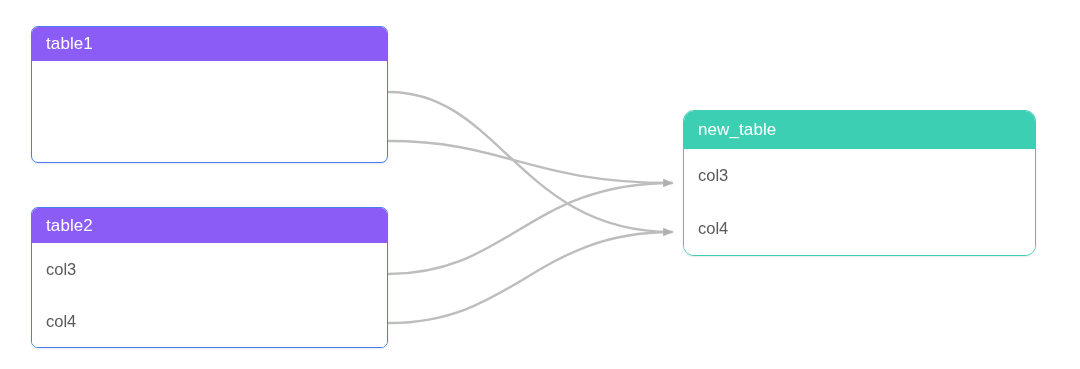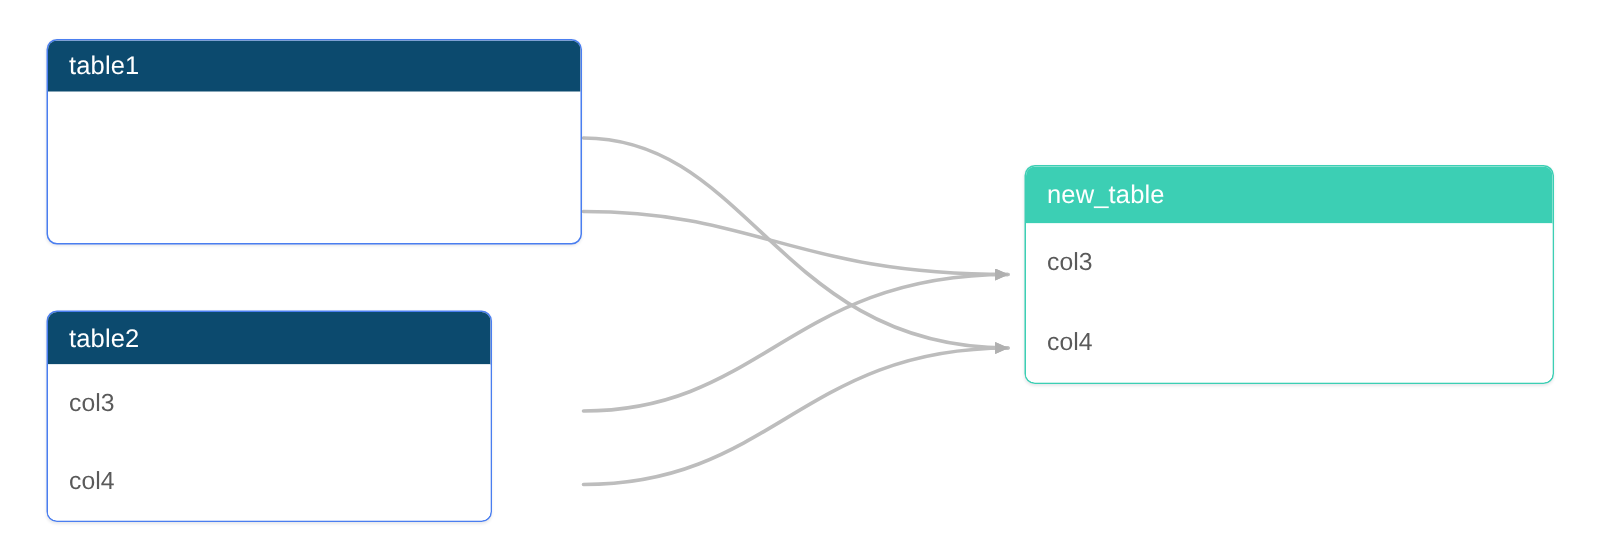--- a/index.html
+++ b/index.html
@@ -54,21 +54,21 @@
     box-sizing: border-box;
     width: 100%;
     display: flex;
     align-items: center;
     color: #ffffff;
     font-size: 17px;
     letter-spacing: 0.1px;
     padding-left: 14px;
   }
   .table-node.src .node-header {
-    background: #0c4a6e;
+    background: #8b5cf6;
   }
   .table-node.dst .node-header {
     background: #3ccfb4;
   }
 
   .node-body {
     width: 100%;
     box-sizing: border-box;
     background: #ffffff;
   }
@@ -85,26 +85,26 @@
   .node-row.highlighted {
     background: #eaf0fb;
   }
 
   
   #node-table1 { left: 31px; top: 26px; width: 357px; height: 137px; }
   #node-table1 .node-header { height: 34px; }
   #node-table1 .node-row    { height: 50px; }
 
   
-  #node-table2 { left: 31px; top: 207px; width: 297px; height: 141px; }
+  #node-table2 { left: 31px; top: 207px; width: 357px; height: 141px; }
   #node-table2 .node-header { height: 35px; }
   #node-table2 .node-row    { height: 52px; }
 
   
-  #node-newtable { left: 683px; top: 110px; width: 353px; height: 146px; }
+  #node-newtable { left: 683px; top: 110px; width: 353px; height: 146px; border-radius: 11px; }
   #node-newtable .node-header { height: 38px; }
   #node-newtable .node-row    { height: 53px; }
 </style>
 </head>
 <body>
 
 <div id="canvas">
 
   <svg id="edges" viewBox="0 0 1080 369" width="1080" height="369" xmlns="http://www.w3.org/2000/svg">
     <defs>

